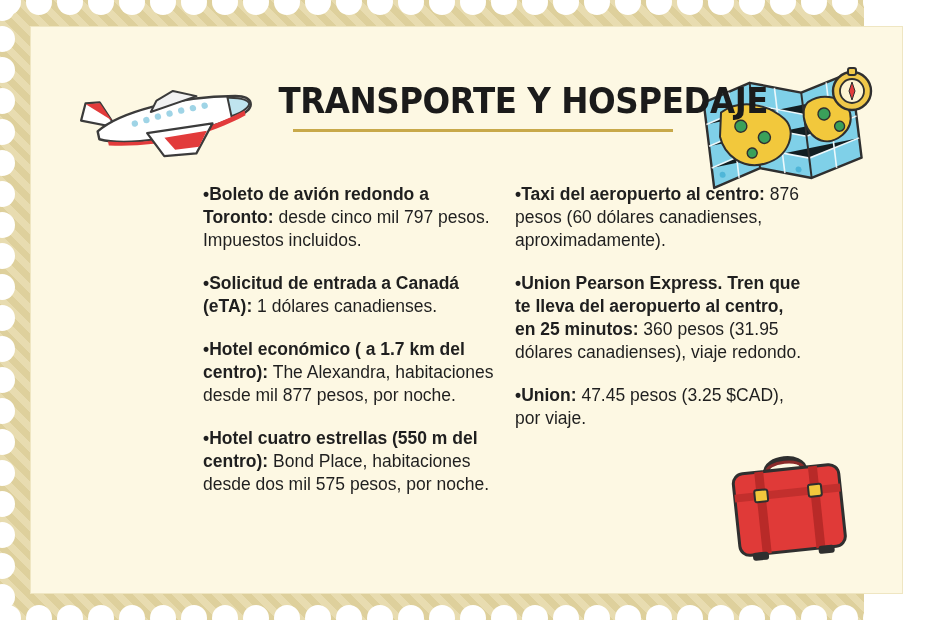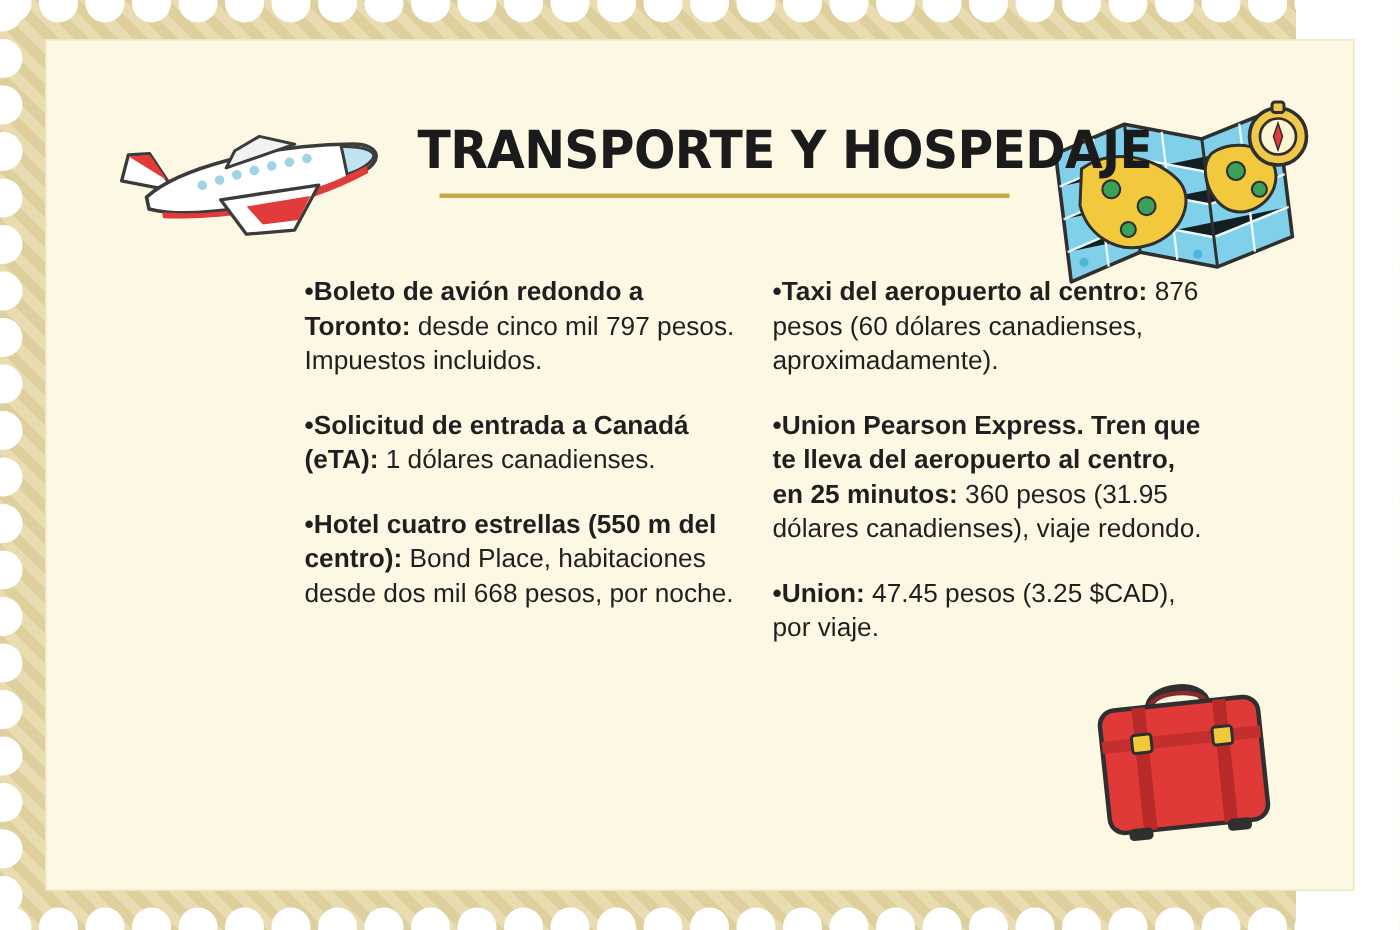--- a/index.html
+++ b/index.html
@@ -241,21 +241,24 @@
       </div>
 
       <div class="col" id="col-left">
         <p class="item">
           <b><span>•</span><span>Boleto de avión redondo a Toronto:</span></b><span class="rest"> desde cinco mil 797 pesos. Impuestos incluidos.</span>
         </p>
         <p class="item">
           <b><span>•</span><span>Solicitud de entrada a Canadá (eTA):</span></b><span class="rest"> 1 dólares canadienses.</span>
         </p>
         <p class="item">
-          <b><span>•</span><span>Hotel cuatro estrellas (550 m del centro):</span></b><span class="rest"> Bond Place, habitaciones desde dos mil 668 pesos, por noche.</span>
+          <b><span>•</span><span>Hotel económico ( a 1.7 km del centro):</span></b><span class="rest"> The Alexandra, habitaciones desde mil 877 pesos, por noche.</span>
+        </p>
+        <p class="item">
+          <b><span>•</span><span>Hotel cuatro estrellas (550 m del centro):</span></b><span class="rest"> Bond Place, habitaciones desde dos mil 575 pesos, por noche.</span>
         </p>
       </div>
 
       <div class="col" id="col-right">
         <p class="item">
           <b><span>•</span><span>Taxi del aeropuerto al centro:</span></b><span class="rest"> 876 pesos (60 dólares canadienses, aproximadamente).</span>
         </p>
         <p class="item">
           <b><span>•</span><span>Union Pearson Express. Tren que te lleva del aeropuerto al centro, en 25 minutos:</span></b><span class="rest"> 360 pesos (31.95 dólares canadienses), viaje redondo.</span>
         </p>

